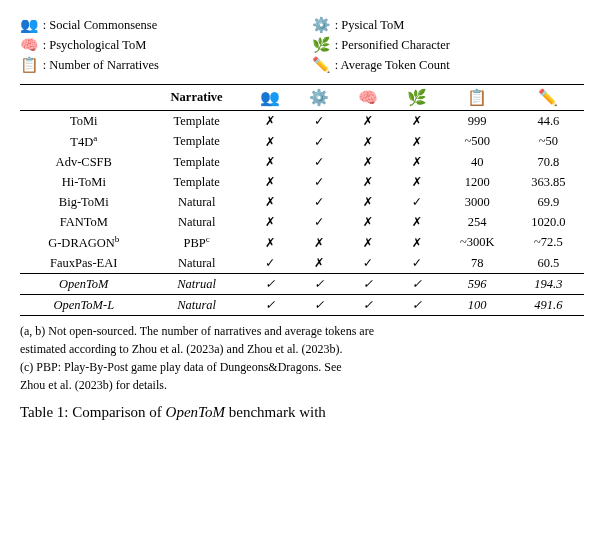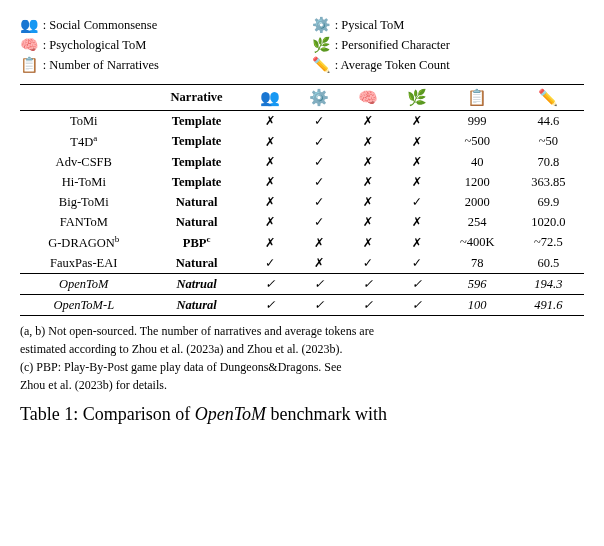--- a/index.html
+++ b/index.html
@@ -42,39 +42,38 @@
       text-align: left;
     }
     tbody tr td {
       padding: 2px 6px;
       text-align: center;
     }
     tbody tr td:first-child {
       text-align: center;
     }
     tbody tr td:nth-child(2) {
-      font-weight: bold;
     }
     .divider-row td {
       border-top: 1px solid #000;
       border-bottom: 1px solid #000;
     }
     .italic-row td {
       font-style: italic;
     }
     .last-row td {
       border-bottom: 1.5px solid #000;
     }
     .footnote {
       font-size: 12px;
       margin-top: 6px;
       line-height: 1.5;
     }
     .caption {
-      font-size: 18px;
+      font-size: 15px;
       margin-top: 8px;
       line-height: 1.4;
     }
     .caption-italic {
       font-style: italic;
     }
     sup { font-size: 9px; }
     .col-icon { font-size: 16px; }
   </style>
 </head>
@@ -162,41 +161,41 @@
       <td>1200</td>
       <td>363.85</td>
     </tr>
     <tr>
       <td>Big-ToMi</td>
       <td>Natural</td>
       <td>✗</td>
       <td>✓</td>
       <td>✗</td>
       <td>✓</td>
-      <td>2000</td>
+      <td>3000</td>
       <td>69.9</td>
     </tr>
     <tr>
       <td>FANToM</td>
       <td>Natural</td>
       <td>✗</td>
       <td>✓</td>
       <td>✗</td>
       <td>✗</td>
       <td>254</td>
       <td>1020.0</td>
     </tr>
     <tr>
       <td>G-DRAGON<sup>b</sup></td>
       <td>PBP<sup>c</sup></td>
       <td>✗</td>
       <td>✗</td>
       <td>✗</td>
       <td>✗</td>
-      <td>~400K</td>
+      <td>~300K</td>
       <td>~72.5</td>
     </tr>
     <tr>
       <td>FauxPas-EAI</td>
       <td>Natural</td>
       <td>✓</td>
       <td>✗</td>
       <td>✓</td>
       <td>✓</td>
       <td>78</td>

